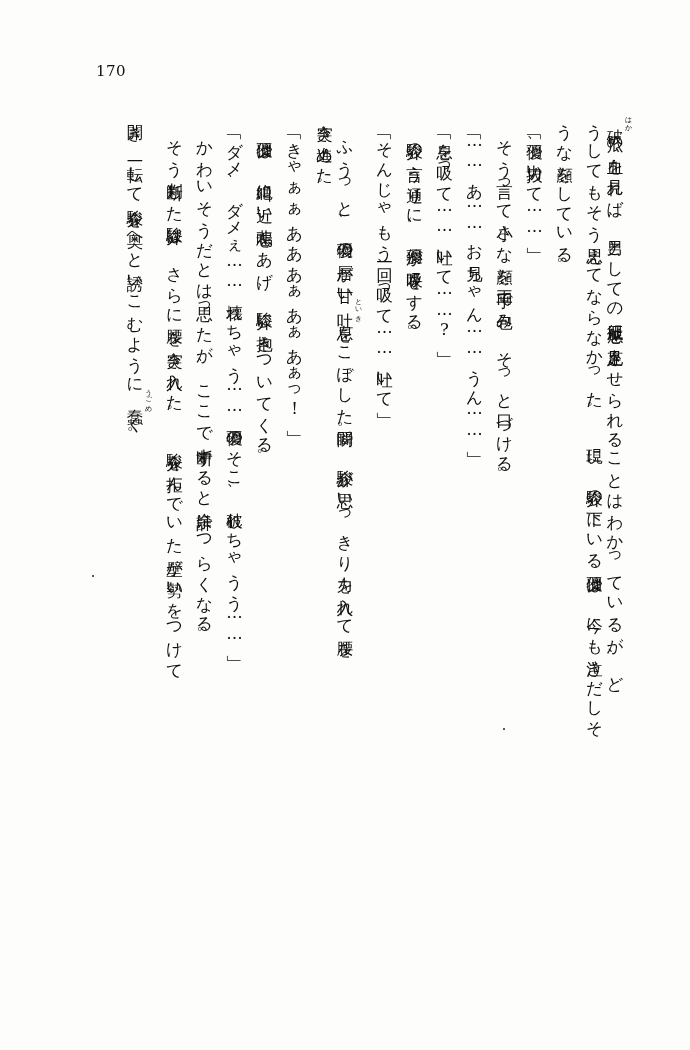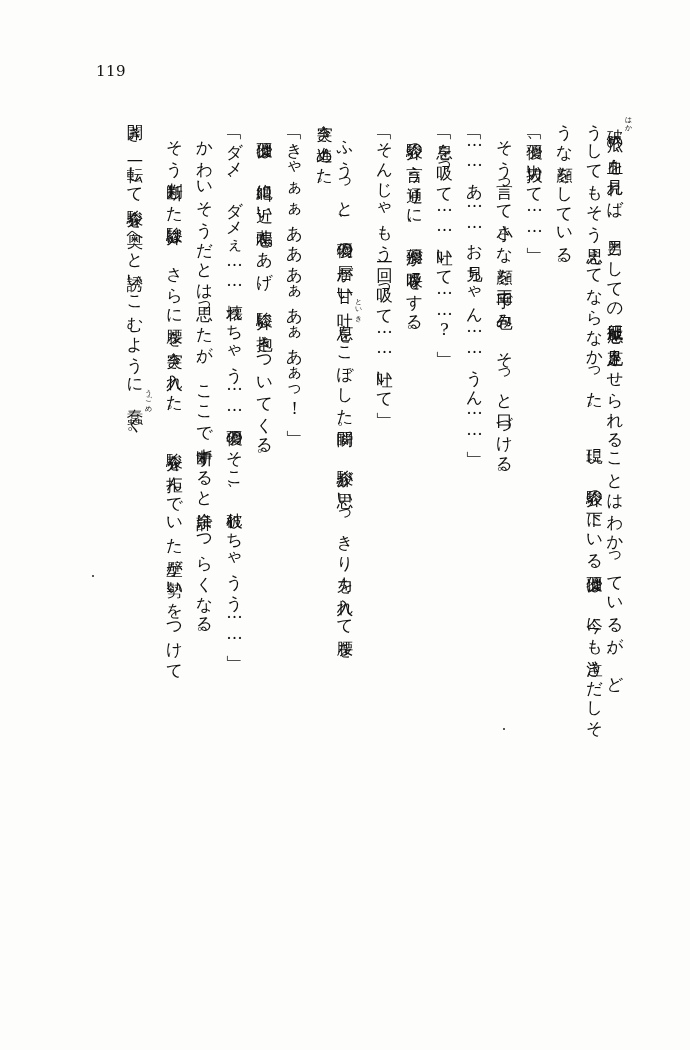--- a/index.html
+++ b/index.html
@@ -76,21 +76,21 @@
     height: 2px;
     background: #222;
     border-radius: 50%;
   }
 </style>
 </head>
 <body>
 
 <div class="page">
 
-  <div class="page-number">119</div>
+  <div class="page-number">170</div>
 
   <div class="text-body">
     <div class="col"><ruby>破瓜<rt>はか</rt></ruby>の血を見れば、男としての征服感を充足させられることはわかっているが、ど</div>
     <div class="col">うしてもそう思えてならなかった。　現に、駿介の下にいる優羽は、今にも泣きだしそ</div>
     <div class="col">うな顔をしている。</div>
     <div class="col indent">「優羽、力抜いて……」</div>
     <div class="col indent">そう言って小さな顔を両手で包み、そっと口づける。</div>
     <div class="col indent">「……あ……お兄ちゃん……うん……」</div>
     <div class="col indent">「息を吸って……吐いて……?」</div>
     <div class="col indent">駿介の言う通りに、優羽が呼吸をする。</div>

